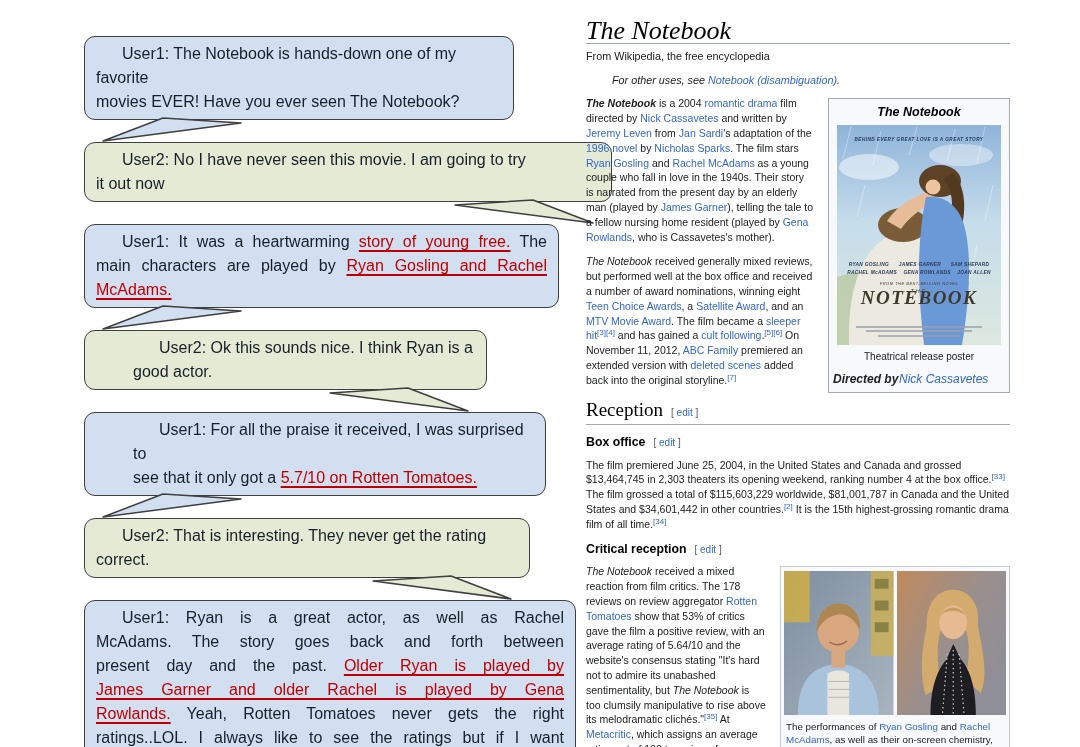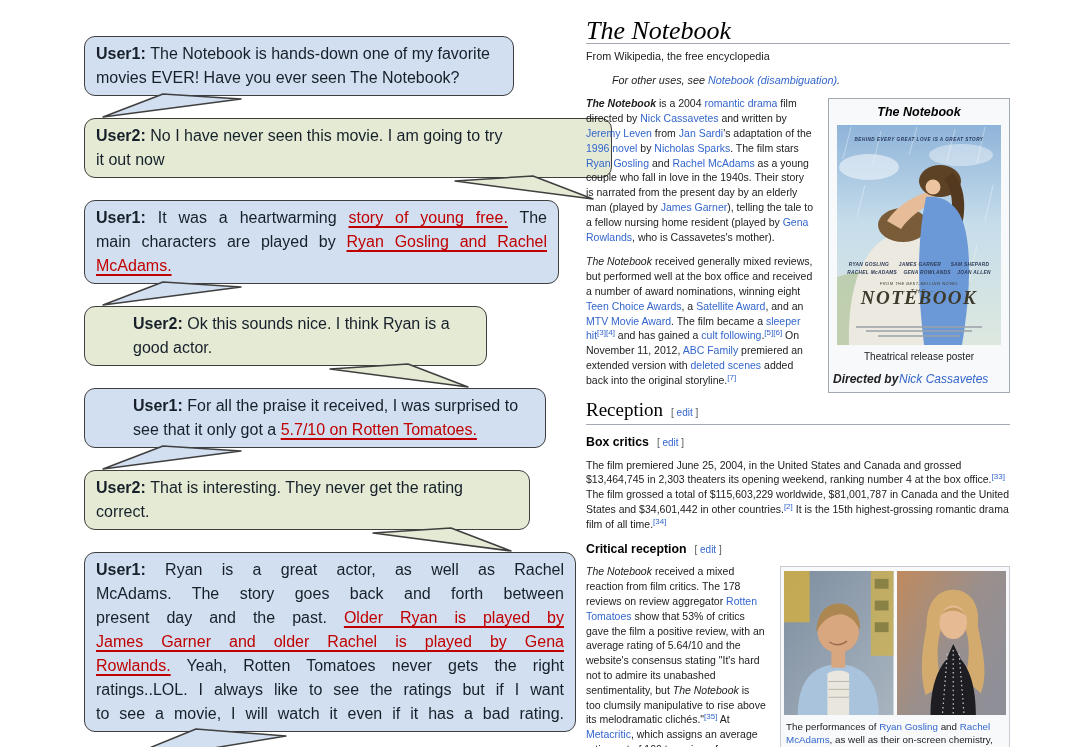--- a/index.html
+++ b/index.html
@@ -5,21 +5,21 @@
   html,body{margin:0;padding:0;}
   body{width:1080px;height:747px;position:relative;background:#ffffff;overflow:hidden;
        font-family:"Liberation Sans",sans-serif;}
 
   
   .chat-pane{position:absolute;left:84px;top:36px;width:500px;}
   .bubble{position:relative;box-sizing:border-box;border:1.5px solid #3f3f3f;border-radius:11px;
           padding:5px 11px;font-size:16px;line-height:24px;color:#17202a;margin-bottom:22px;}
   .b-blue{background:#d2dff0;}
   .b-green{background:#e4ead3;}
-  .bubble .speaker{font-weight:bold;}
+  .bubble .speaker{font-weight:normal;margin-left:26px;}
   .justify{text-align:justify;text-align-last:justify;}
   .red{color:#c00000;text-decoration:underline;text-decoration-thickness:1.5px;text-underline-offset:3px;}
   .tail{position:absolute;bottom:-24px;}
   .tail-lg{bottom:-37px;}
   .tail-l{left:16px;}
   .tail-r{right:16px;}
   .tail polygon{stroke:#3f3f3f;stroke-width:1.5;stroke-linejoin:round;}
 
   
   .wiki-pane{position:absolute;left:586px;top:24px;width:424px;color:#202122;
@@ -177,21 +177,21 @@
       <div class="lbl">Directed by</div>
       <div class="val wlink">Nick Cassavetes</div>
     </div>
   </div>
 
   <p class="wp"><span class="it bd">The Notebook</span><span> is a 2004 </span><span class="wlink">romantic drama</span><span> film directed by </span><span class="wlink">Nick Cassavetes</span><span> and written by </span><span class="wlink">Jeremy Leven</span><span> from </span><span class="wlink">Jan Sardi</span><span>'s adaptation of the </span><span class="wlink">1996 novel</span><span> by </span><span class="wlink">Nicholas Sparks</span><span>. The film stars </span><span class="wlink">Ryan Gosling</span><span> and </span><span class="wlink">Rachel McAdams</span><span> as a young couple who fall in love in the 1940s. Their story is narrated from the present day by an elderly man (played by </span><span class="wlink">James Garner</span><span>), telling the tale to a fellow nursing home resident (played by </span><span class="wlink">Gena Rowlands</span><span>, who is Cassavetes's mother).</span></p>
   <p class="wp"><span class="it">The Notebook</span><span> received generally mixed reviews, but performed well at the box office and received a number of award nominations, winning eight </span><span class="wlink">Teen Choice Awards</span><span>, a </span><span class="wlink">Satellite Award</span><span>, and an </span><span class="wlink">MTV Movie Award</span><span>. The film became a </span><span class="wlink">sleeper hit</span><sup class="wref">[3][4]</sup><span> and has gained a </span><span class="wlink">cult following</span><span>.</span><sup class="wref">[5][6]</sup><span> On November 11, 2012, </span><span class="wlink">ABC Family</span><span> premiered an extended version with </span><span class="wlink">deleted scenes</span><span> added back into the original storyline.</span><sup class="wref">[7]</sup></p>
 
   <h2 class="wh2"><span>Reception</span><span class="editsection"><span>[ </span><a>edit</a><span> ]</span></span></h2>
 
-  <h3 class="wh3"><span>Box critics</span><span class="editsection"><span>[ </span><a>edit</a><span> ]</span></span></h3>
+  <h3 class="wh3"><span>Box office</span><span class="editsection"><span>[ </span><a>edit</a><span> ]</span></span></h3>
   <p class="wp"><span>The film premiered June 25, 2004, in the United States and Canada and grossed $13,464,745 in 2,303 theaters its opening weekend, ranking number 4 at the box office.</span><sup class="wref">[33]</sup><span> The film grossed a total of $115,603,229 worldwide, $81,001,787 in Canada and the United States and $34,601,442 in other countries.</span><sup class="wref">[2]</sup><span> It is the 15th highest-grossing romantic drama film of all time.</span><sup class="wref">[34]</sup></p>
 
   <h3 class="wh3"><span>Critical reception</span><span class="editsection"><span>[ </span><a>edit</a><span> ]</span></span></h3>
 
   <div class="thumb">
     <div class="thumb-photos">
       <svg width="111" height="146" viewBox="0 0 111 146">
         <defs>
           <linearGradient id="gbg" x1="0" y1="0" x2="1" y2="1">
             <stop offset="0" stop-color="#7e8ea0"></stop>

